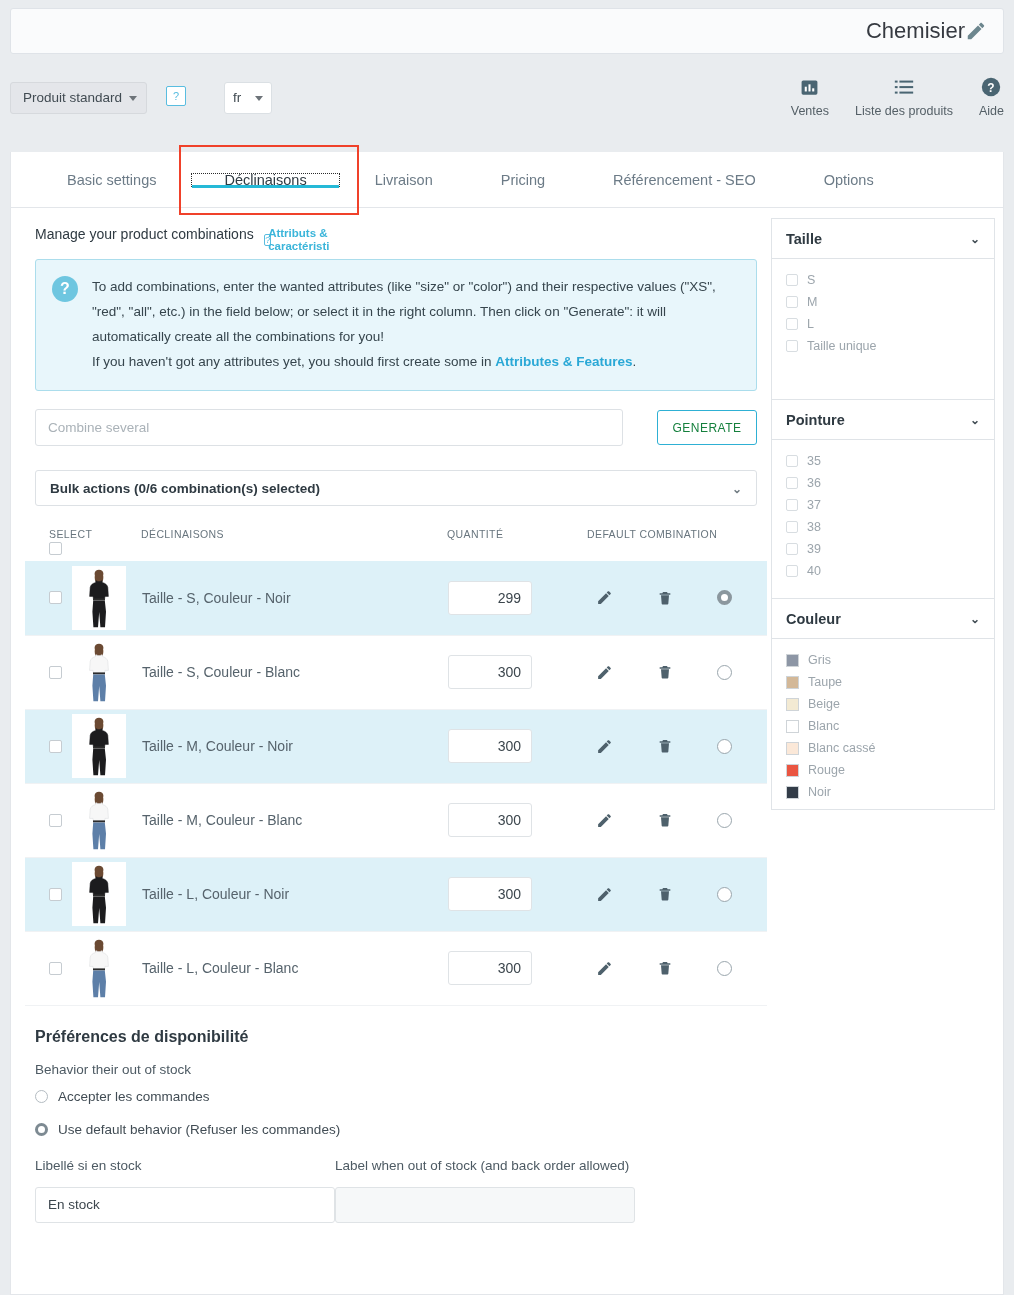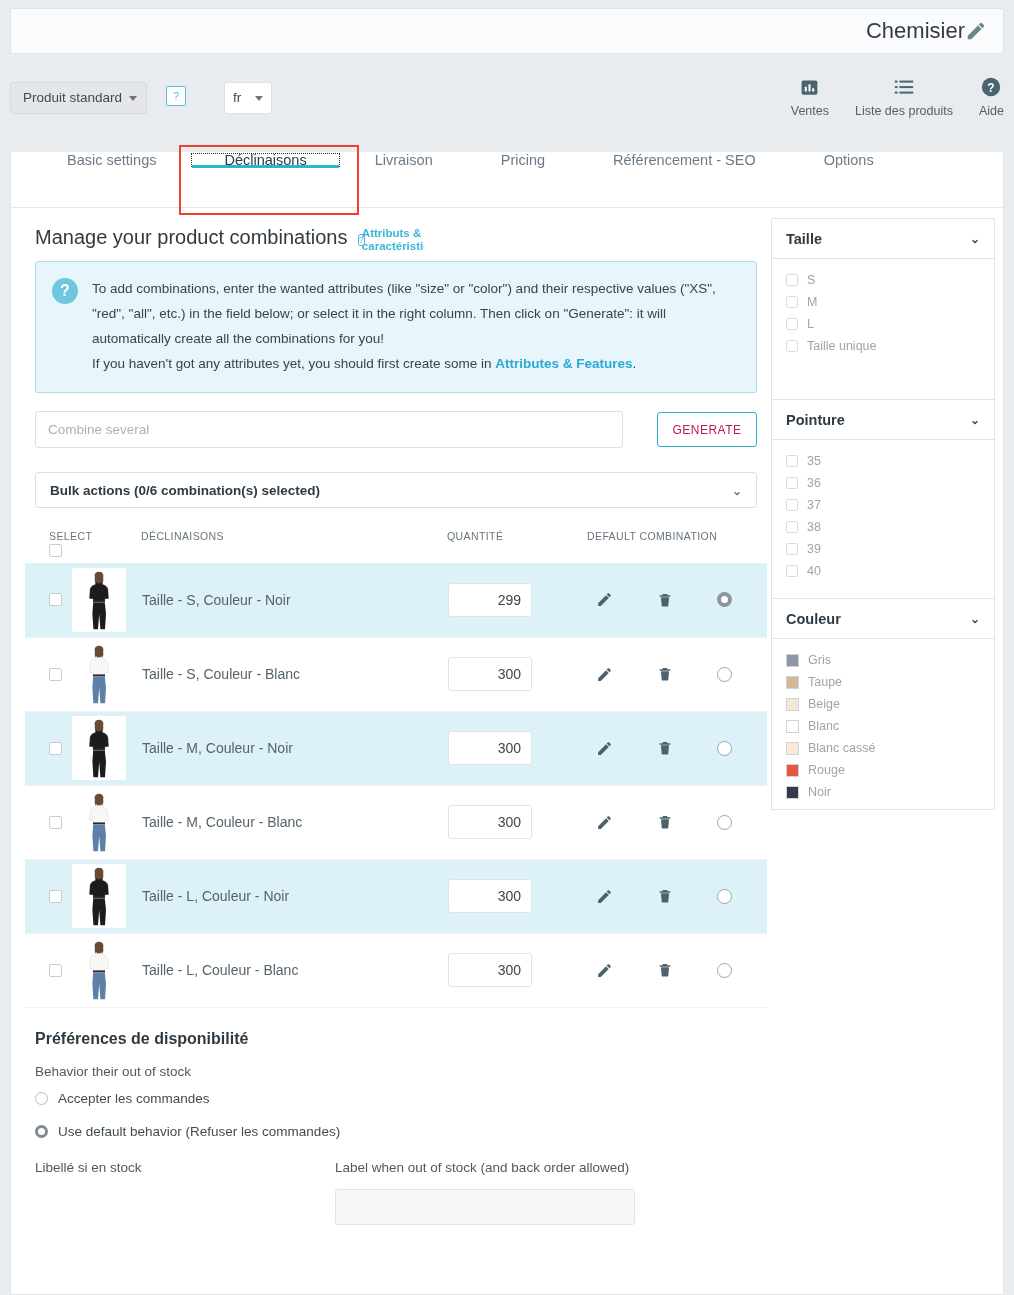--- a/index.html
+++ b/index.html
@@ -49,42 +49,42 @@
   .tool{ display:flex; flex-direction:column; align-items:center; cursor:pointer; width:auto;}
   .tool .ic{ height:26px; display:flex; align-items:center; justify-content:center; color:#4a6572; }
   .tool .lb{ font-size:12.5px; color:#545f66; margin-top:4px; white-space:nowrap;}
 
   
   .card{
     position:absolute; left:10px; top:152px; width:994px; height:1143px;
     background:#fff; border:1px solid #e3e6ea; border-top:none;
   }
   .tabs{
-    height:56px; border-bottom:1px solid #e3e6ea; display:flex; align-items:flex-start;
+    height:56px; border-bottom:1px solid #e3e6ea; display:flex; align-items:center;
     padding-left:22px; background:#fff;
   }
   .tab{
     display:flex; align-items:center; justify-content:center;
     font-size:14.5px; color:#6c7b87; padding:0 34px; cursor:pointer; position:relative;
   }
   .tab.active{ color:#2f3a42; outline:1px dotted #2b2b2b; outline-offset:-2px; }
   .tab.active:after{
     content:""; position:absolute; left:2px; right:2px; bottom:0; height:3px; background:#25b9d7;
   }
   .redbox{
     position:absolute; left:168px; top:-7px; width:180px; height:70px;
     border:2px solid #f0412a; pointer-events:none; z-index:40;
   }
 
   
   .body-wrap{ position:relative; }
   .left-col{ position:absolute; left:14px; top:10px; width:742px; }
   .right-col{ position:absolute; left:760px; top:10px; width:224px; }
 
-  h2.sect{ font-size:20px; font-weight:400; color:#2f3a42; margin:8px 0 0 10px; display:inline-block;}
+  h2.sect{ font-size:14px; font-weight:400; color:#2f3a42; margin:8px 0 0 10px; display:inline-block;}
   .attr-badge{
     position:relative; display:inline-block; vertical-align:top; margin-left:6px; margin-top:11px;
   }
   .attr-badge .sq{
     width:14px;height:14px;border:1px solid #59bde0;color:#59bde0;font-size:9px;
     line-height:12px;text-align:center;background:#fff;border-radius:2px; cursor:pointer;
   }
   .attr-link-ghost{
     position:absolute; left:4px; top:-2px; width:62px; font-size:11.5px; color:#3bb5da;
     font-weight:bold; line-height:13px; overflow:hidden; height:28px; white-space:normal;
@@ -103,21 +103,21 @@
   .infobox a{ color:#2aa8d6; font-weight:bold; text-decoration:none; }
 
   .combine-row{ margin:18px 10px 0 10px; display:flex; align-items:center; gap:34px; }
   .combine-input{
     flex:1; height:37px; border:1px solid #dde1e5; border-radius:3px; background:#fff;
     font-size:13.5px; color:#394046; padding:0 12px; outline:none;
     font-family:"Liberation Sans", sans-serif;
   }
   .combine-input::placeholder{ color:#aab2b8; }
   .gen-btn{
-    width:100px; height:35px; border:1px solid #2eb0d4; background:#fff; color:#be185d;
+    width:100px; height:35px; border:1px solid #2eb0d4; background:#fff; color:#15803d;
     font-size:12px; letter-spacing:.5px; border-radius:3px; cursor:pointer;
     font-family:"Liberation Sans", sans-serif;
   }
 
   .bulk{
     margin:24px 10px 0 10px; height:36px; border:1px solid #dde1e5; border-radius:3px;
     background:#fff; display:flex; align-items:center; padding:0 14px; cursor:pointer;
     position:relative; font-size:13.5px; font-weight:bold; color:#2f3a42;
   }
   .bulk .chev{ position:absolute; right:14px; top:11px; color:#6f7a81; font-size:12px;}
@@ -540,20 +540,21 @@
           <span class="rl">Accepter les commandes</span>
         </div>
         <div class="rrow">
           <span class="rad on"></span>
           <span class="rl">Use default behavior (Refuser les commandes)</span>
         </div>
 
         <div class="fields">
           <div class="fld">
             <div class="flabel">Libellé si en stock</div>
+            <input type="text" value="En stock" style="">
           </div>
           <div class="fld second">
             <div class="flabel">Label when out of stock (and back order allowed)</div>
             <input type="text" value="" style="">
           </div>
         </div>
       </div>
     </div>
 
     <div class="right-col" id="right-col">

